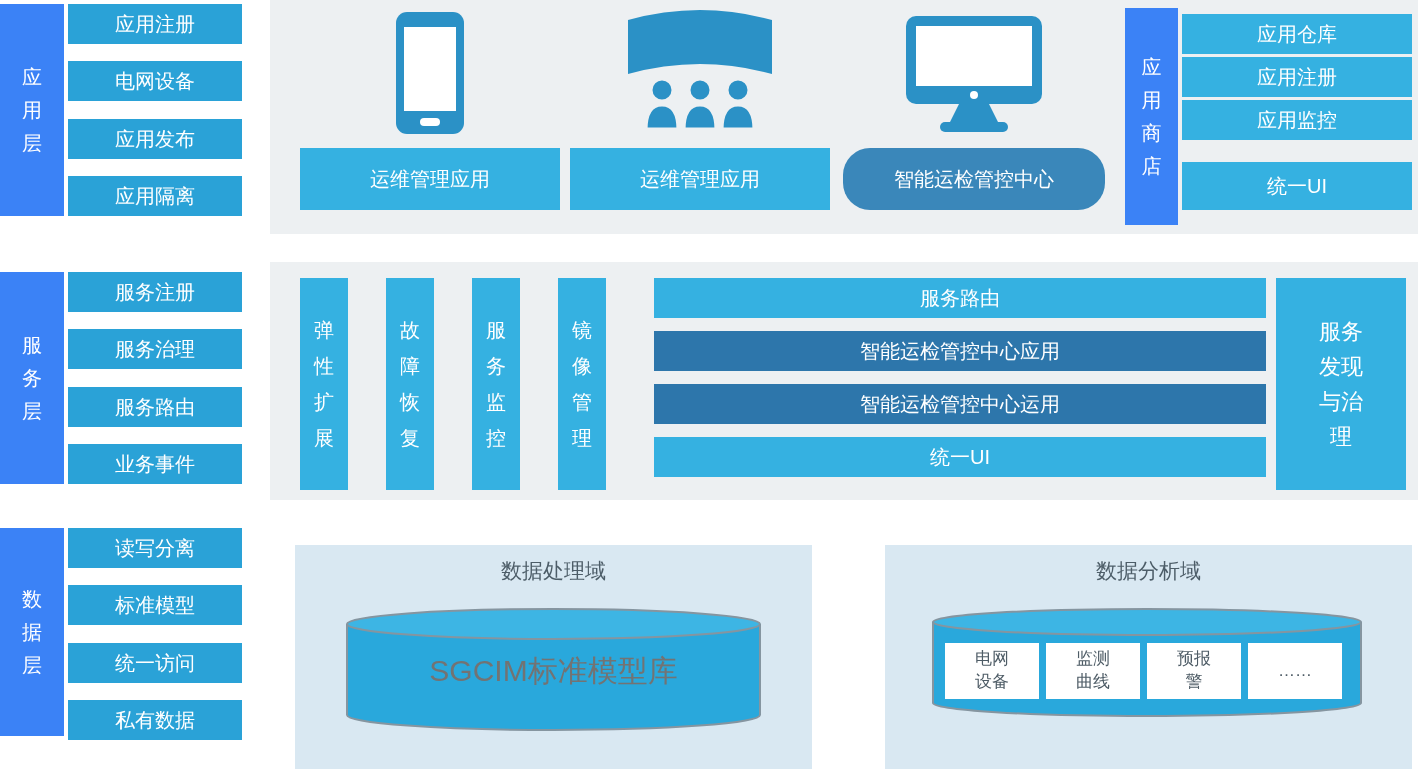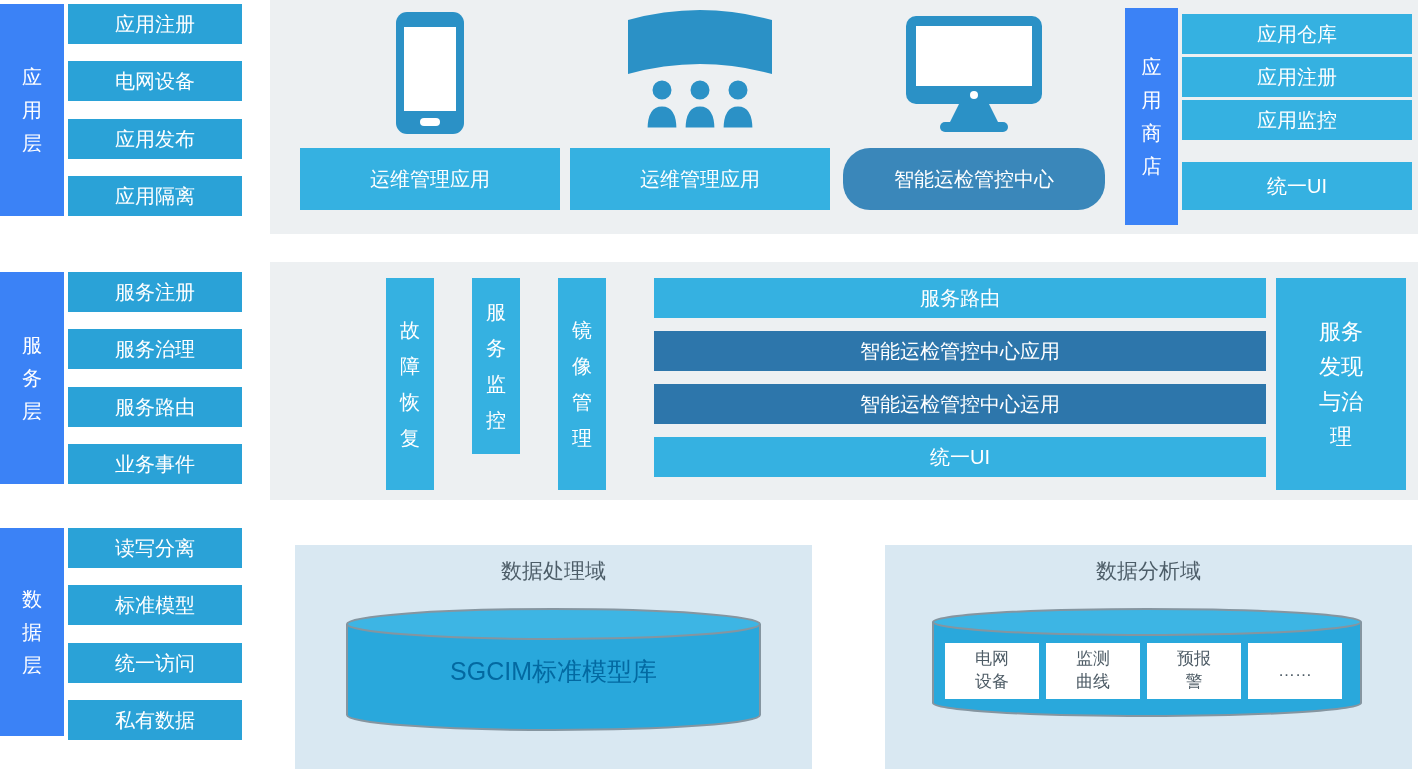--- a/index.html
+++ b/index.html
@@ -14,21 +14,21 @@
   .light{background:#35b1e1;color:#fff;font-size:20px;}
   .dark{background:#2d76ab;color:#fff;font-size:20px;}
   .appdark{background:#3a87ba;color:#fff;font-size:20px;border-radius:27px;}
   .strip{background:#3b82f6;color:#fff;font-size:20px;}
   .vtext{display:block;width:1.15em;word-break:break-all;line-height:1.65;text-align:center;}
   .vtext2{display:block;width:1.15em;word-break:break-all;line-height:1.8;text-align:center;}
   .wtext{display:block;width:2.35em;word-break:break-all;line-height:1.6;text-align:center;font-size:22px;}
   .title{color:#4d5d68;font-size:21px;text-align:center;}
   .cell{background:#fff;color:#4e5c66;font-size:17px;text-align:center;}
   .cellinner{display:inline-block;width:2.35em;word-break:break-all;line-height:1.35;vertical-align:middle;}
-  .cyl-label{color:#0369a1;font-size:25px;}
+  .cyl-label{color:#737373;font-size:30px;}
   svg{display:block;}
 </style>
 </head>
 <body>
 
 <div class="stage">
 
   <div class="abs graylab flexc" style="left:0;top:4px;width:64px;height:212px">
     <span class="vtext">应用层</span>
   </div>
@@ -94,24 +94,27 @@
       <span class="vtext">应用商店</span>
     </div>
     <div class="abs light flexc" style="left:912px;top:14px;width:230px;height:40px">应用仓库</div>
     <div class="abs light flexc" style="left:912px;top:57px;width:230px;height:40px">应用注册</div>
     <div class="abs light flexc" style="left:912px;top:100px;width:230px;height:40px">应用监控</div>
     <div class="abs light flexc" style="left:912px;top:162px;width:230px;height:48px">统一UI</div>
   </div>
 
   <div class="abs panel" style="left:270px;top:262px;width:1148px;height:238px">
 
+    <div class="abs light flexc" style="left:30px;top:16px;width:48px;height:212px">
+      <span class="vtext2">弹性扩展</span>
+    </div>
     <div class="abs light flexc" style="left:116px;top:16px;width:48px;height:212px">
       <span class="vtext2">故障恢复</span>
     </div>
-    <div class="abs light flexc" style="left:202px;top:16px;width:48px;height:176px">
+    <div class="abs light flexc" style="left:202px;top:16px;width:48px;height:212px">
       <span class="vtext2">服务监控</span>
     </div>
     <div class="abs light flexc" style="left:288px;top:16px;width:48px;height:212px">
       <span class="vtext2">镜像管理</span>
     </div>
 
     <div class="abs light flexc" style="left:384px;top:16px;width:612px;height:40px">服务路由</div>
     <div class="abs dark flexc" style="left:384px;top:69px;width:612px;height:40px">智能运检管控中心应用</div>
     <div class="abs dark flexc" style="left:384px;top:122px;width:612px;height:40px">智能运检管控中心运用</div>
     <div class="abs light flexc" style="left:384px;top:175px;width:612px;height:40px">统一UI</div>

